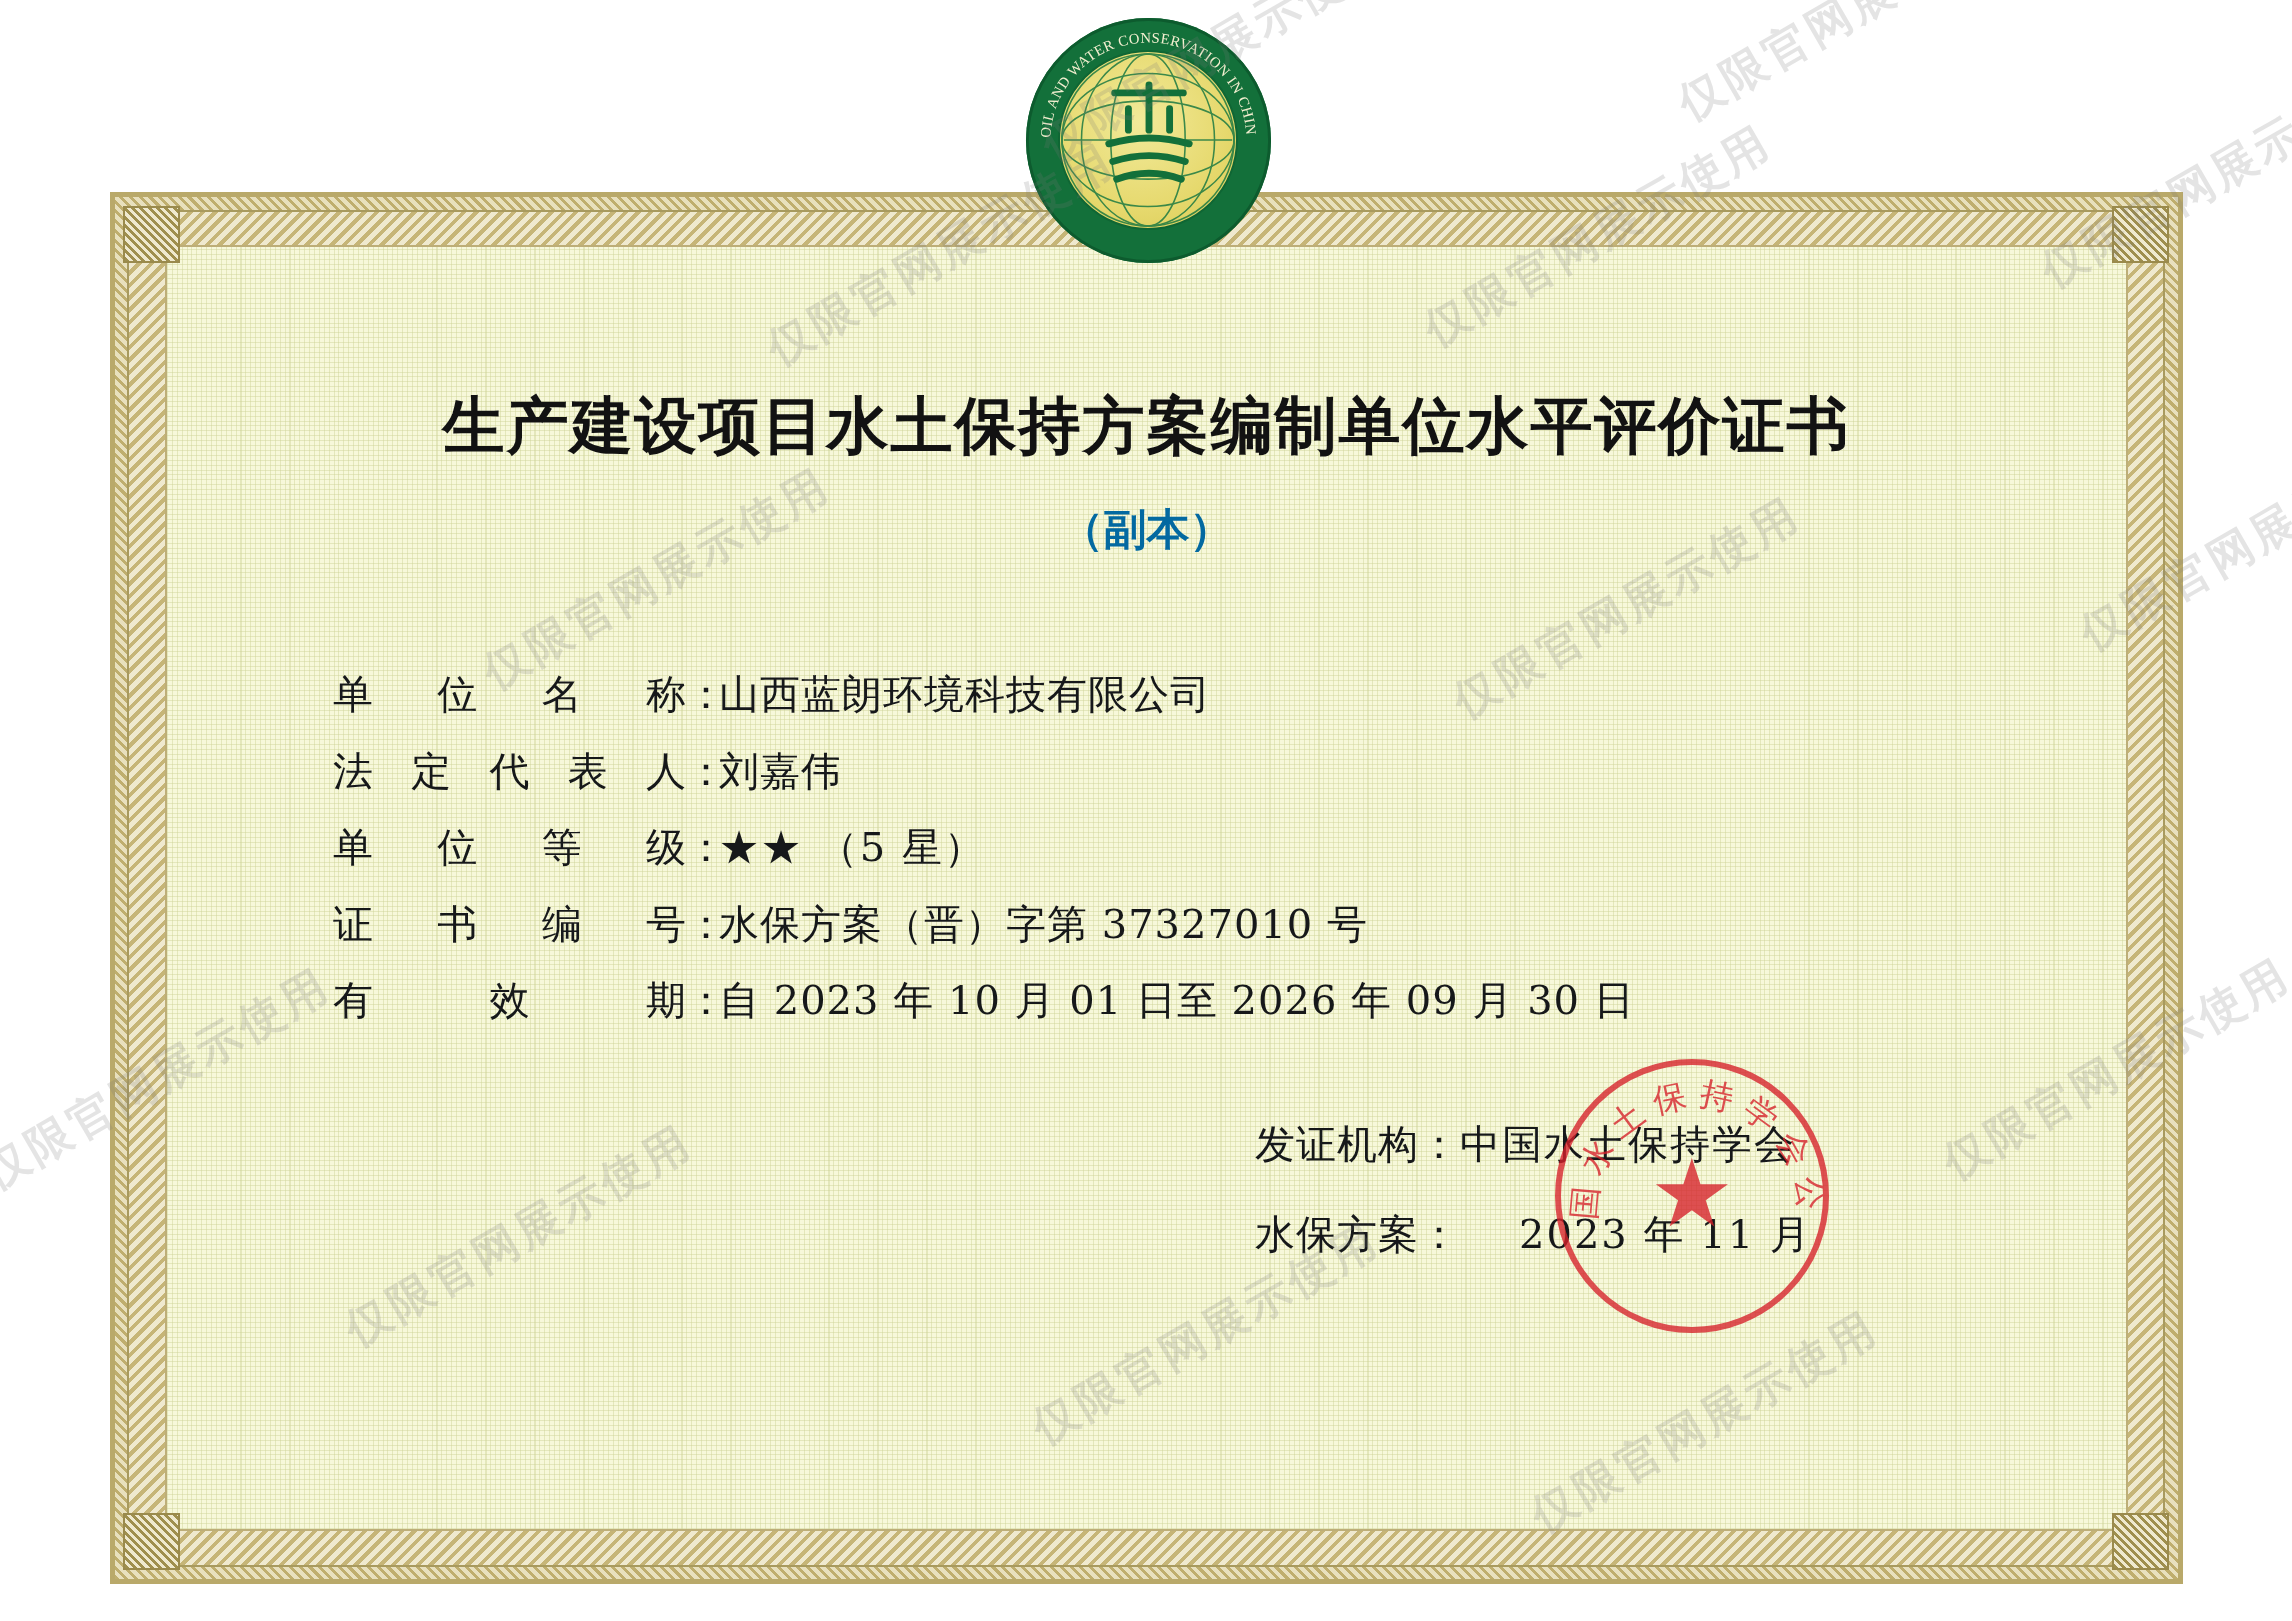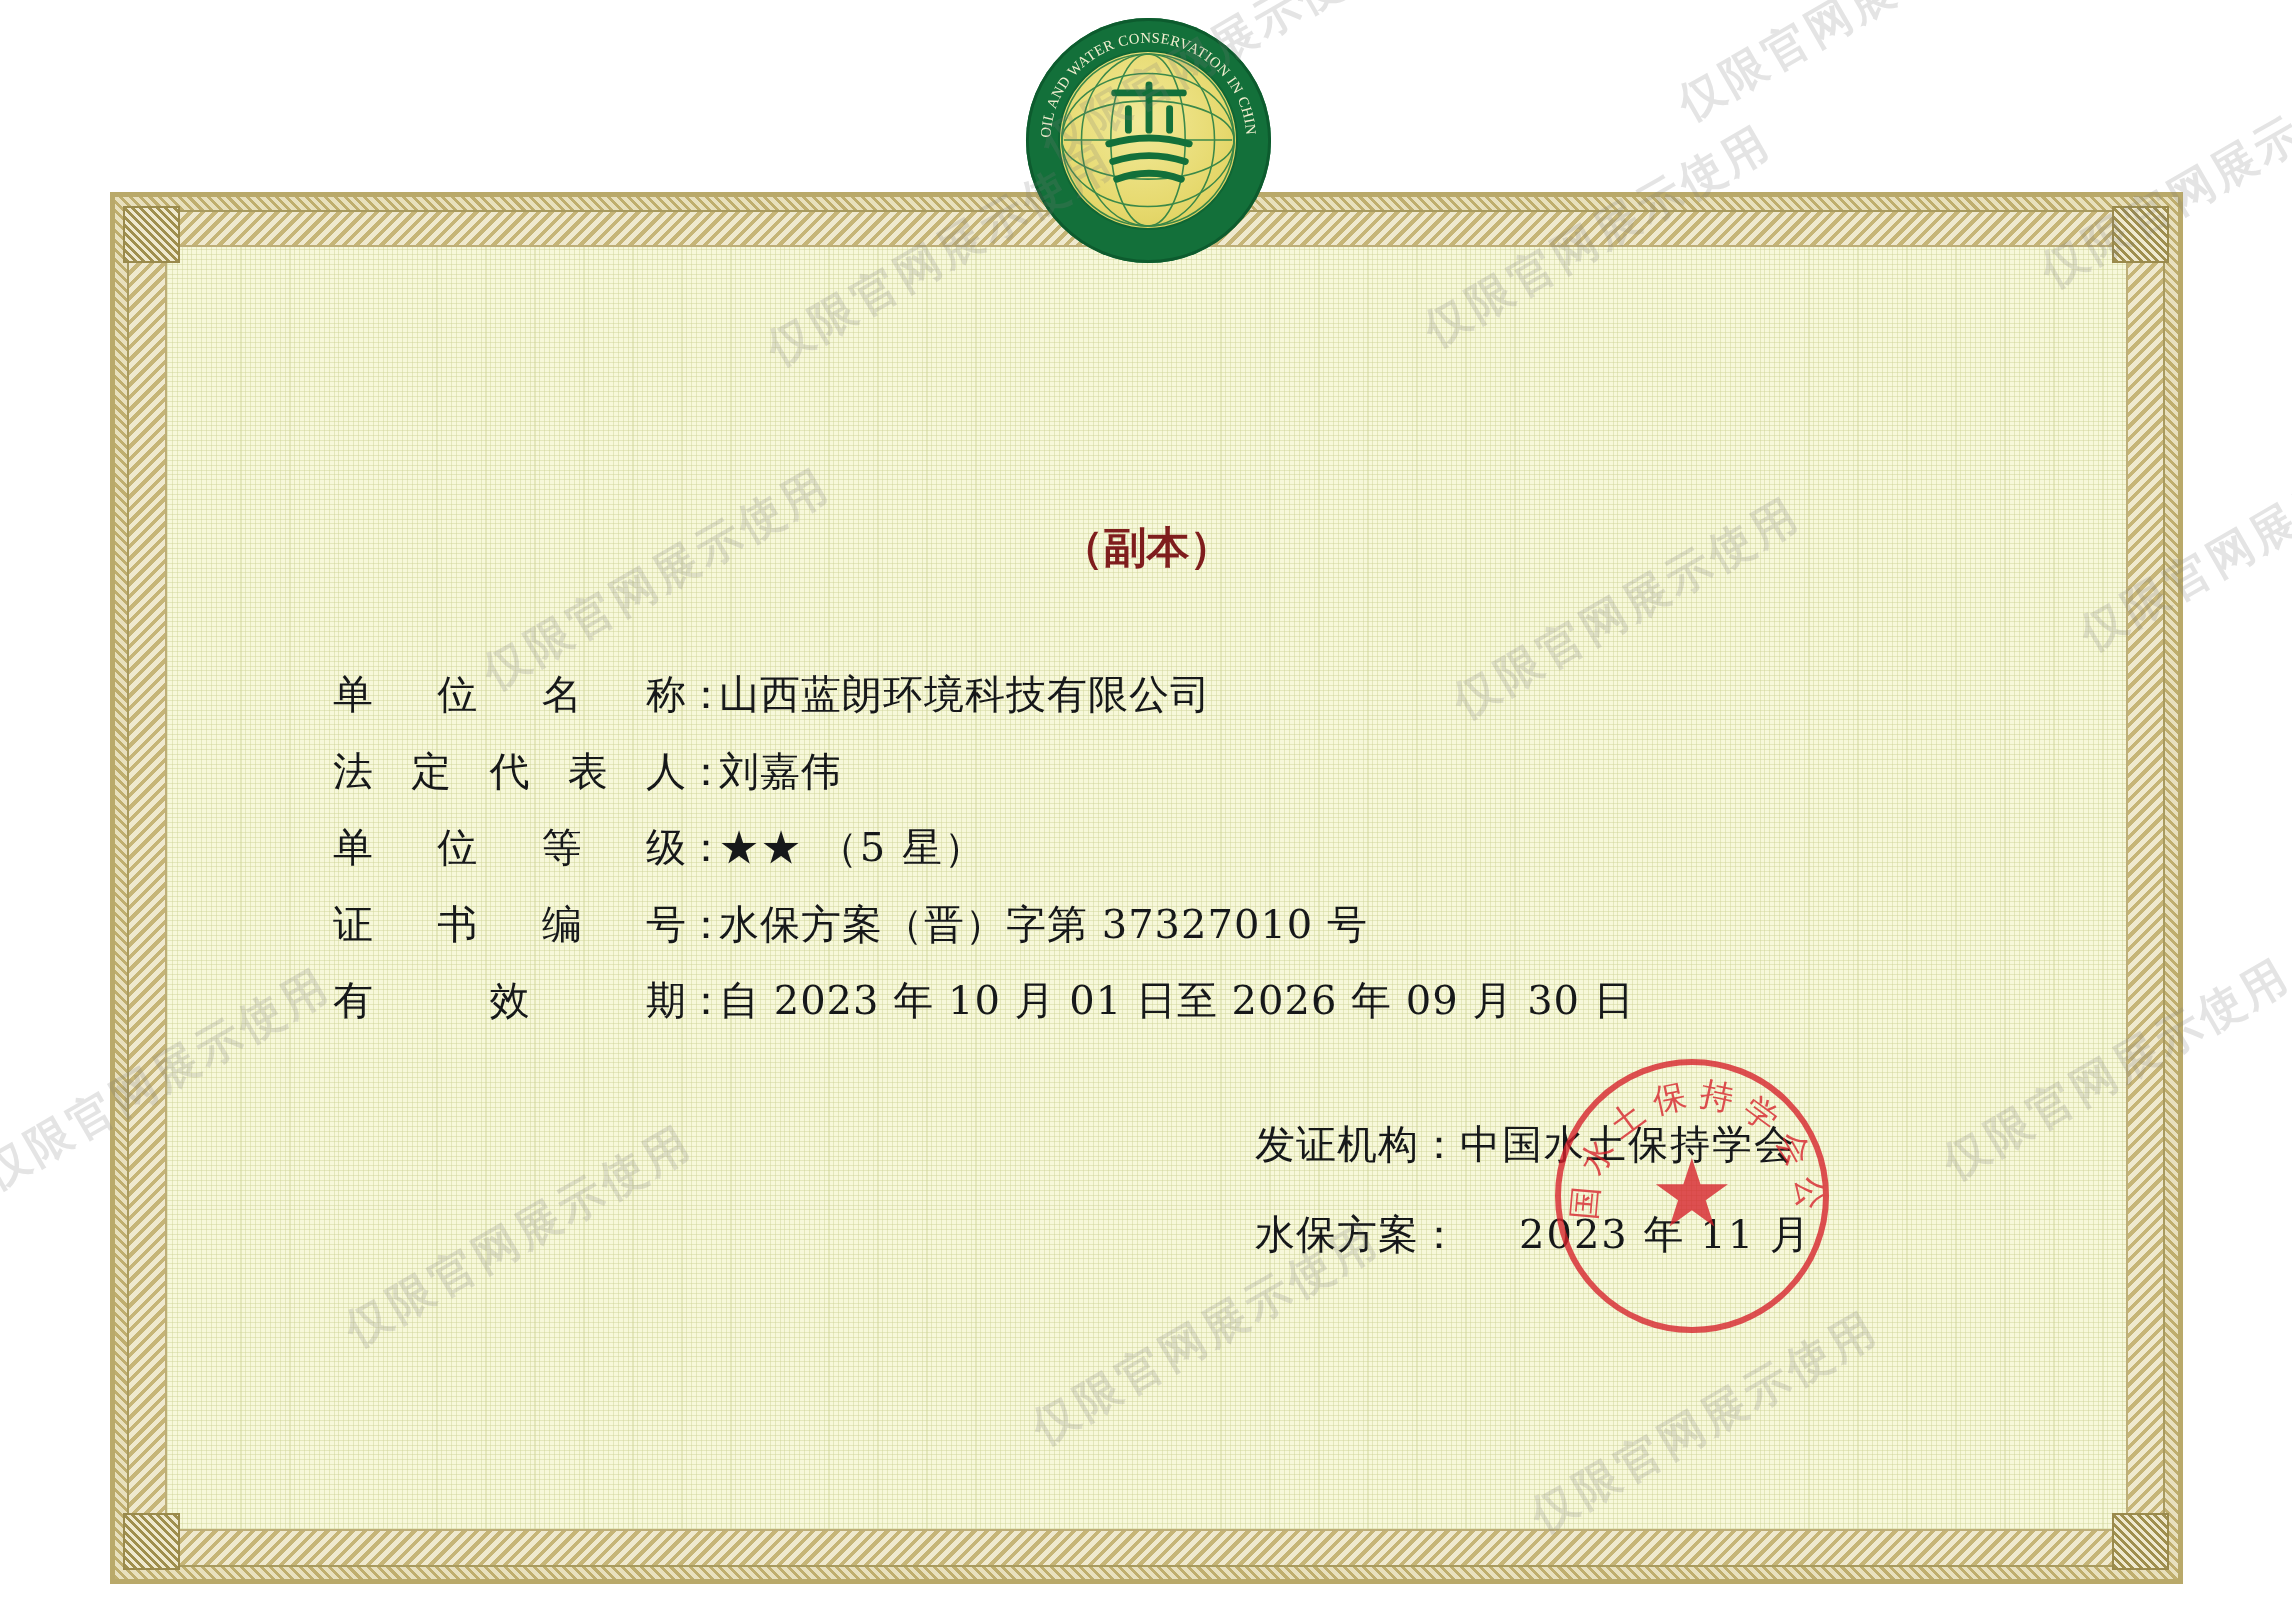--- a/index.html
+++ b/index.html
@@ -125,27 +125,27 @@
     text-align: center;
     font-family: "DejaVu Serif", "Liberation Serif", serif;
     font-size: 62px;
     font-weight: bold;
     letter-spacing: 2px;
     color: #121212;
   }
   .subtitle {
     position: absolute;
     left: 165px;
-    top: 519px;
+    top: 501px;
     width: 1963px;
     text-align: center;
     font-family: "DejaVu Serif", "Liberation Serif", serif;
     font-size: 43px;
     font-weight: bold;
-    color: #7f1d1d;
+    color: #0369a1;
   }
 
   .fields {
     position: absolute;
     left: 333px;
     top: 667px;
     width: 1568px;
   }
   .field-row {
     display: flex;
@@ -276,20 +276,21 @@
         <line x1="51" y1="6" x2="51" y2="52"></line>
         <line x1="30" y1="30" x2="30" y2="52"></line>
         <line x1="72" y1="30" x2="72" y2="52"></line>
         <path d="M 10,66 Q 51,54 92,66"></path>
         <path d="M 14,84 Q 51,72 88,84"></path>
         <path d="M 18,102 Q 51,90 84,102"></path>
       </g>
     </svg>
   </div>
 
+  <div class="title">生产建设项目水土保持方案编制单位水平评价证书</div>
   <div class="subtitle">（副本）</div>
 
   <div class="fields">
 
     <div class="field-row">
       <span class="field-label">
         <span class="lab-char">单</span>
         <span class="lab-char">位</span>
         <span class="lab-char">名</span>
         <span class="lab-char">称</span>

